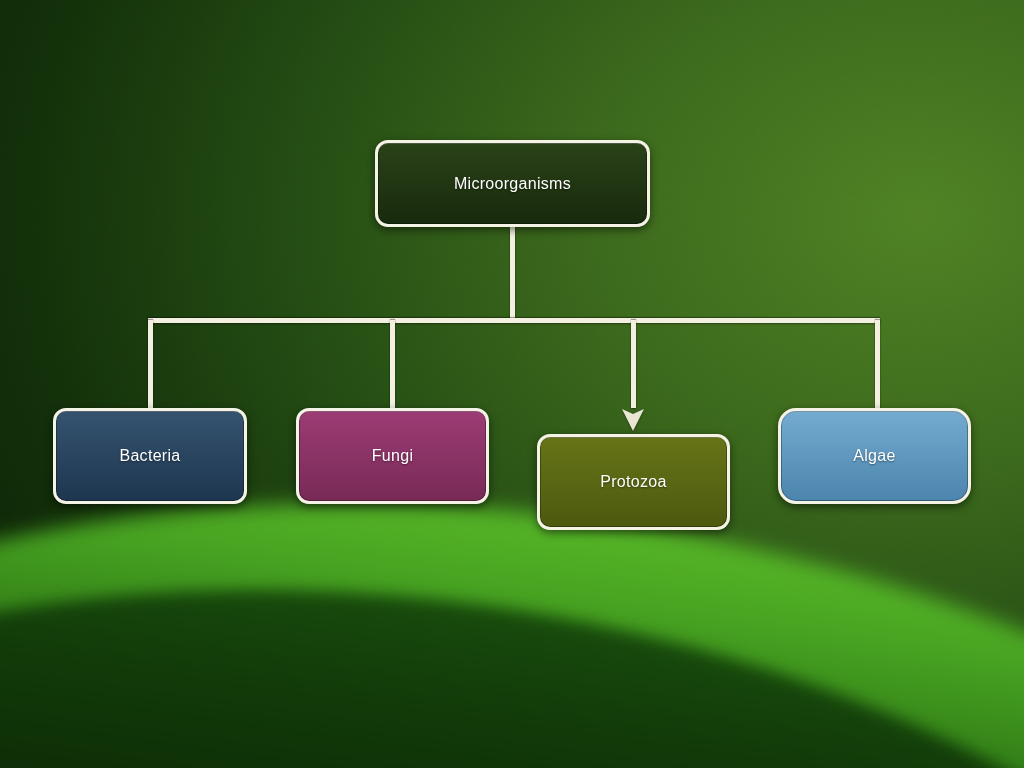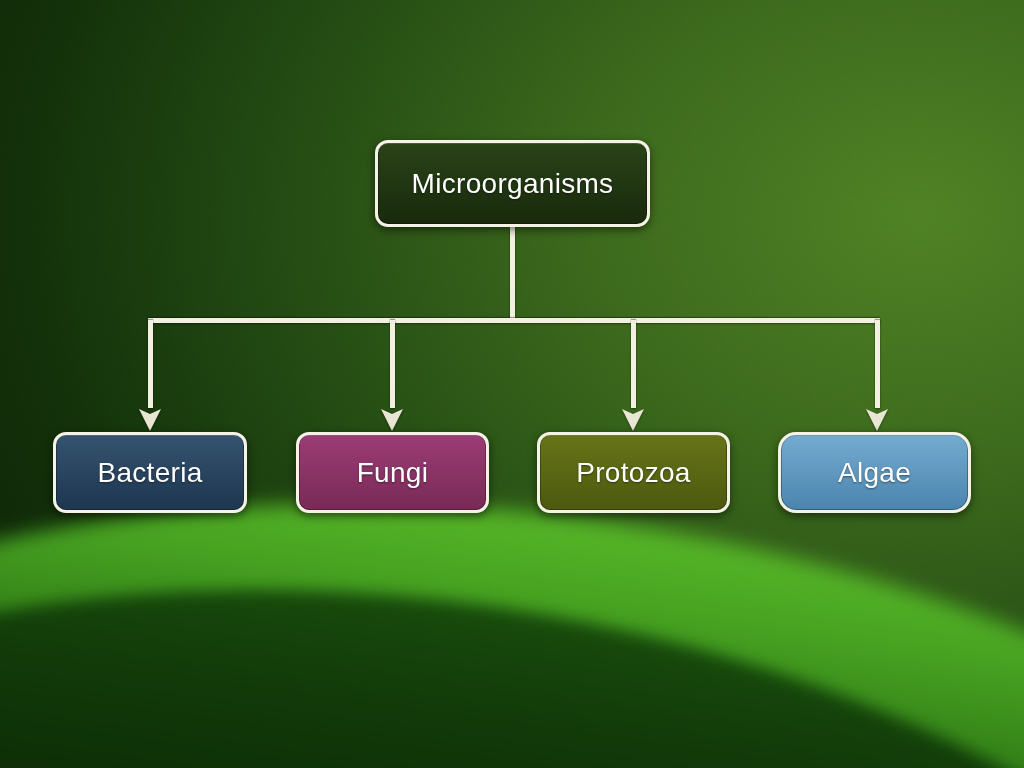--- a/index.html
+++ b/index.html
@@ -38,27 +38,27 @@
   .arrow-1{left:139px;} .arrow-2{left:381px;} .arrow-3{left:622px;} .arrow-4{left:866px;}
   
   .node{
     position:absolute;box-sizing:border-box;
     border:3px solid #f5f2e6;border-radius:13px;
     display:flex;align-items:center;justify-content:center;
     box-shadow:0 3px 8px rgba(0,0,0,0.5), inset 0 1px 0 rgba(255,255,255,0.22),
                inset 0 0 0 1px rgba(0,0,0,0.30);
   }
   .node-label{
-    color:#ffffff;font-size:28px;letter-spacing:0.3px;
+    color:#ffffff;font-size:16px;letter-spacing:0.3px;
     text-shadow:0 1px 2px rgba(0,0,0,0.45);
   }
   .root-node{left:375px;top:140px;width:275px;height:87px;}
-  .child-node{top:432px;width:194px;height:81px;}
+  .child-node{top:408px;width:194px;height:96px;}
   .child-0{left:53px;} .child-1{left:296px;width:193px;}
-  .child-2{left:537px;width:193px;} .child-3{left:778px;width:193px;border-radius:18px;}
+  .child-2{left:537px;width:193px;margin-top:26px;} .child-3{left:778px;width:193px;border-radius:18px;}
 </style>
 </head>
 <body>
 
 <div class="slide">
 
   <div class="bg-base"></div>
   <div class="bg-glow"></div>
   <div class="bg-hill"></div>
   <svg class="grain" width="1024" height="768">

